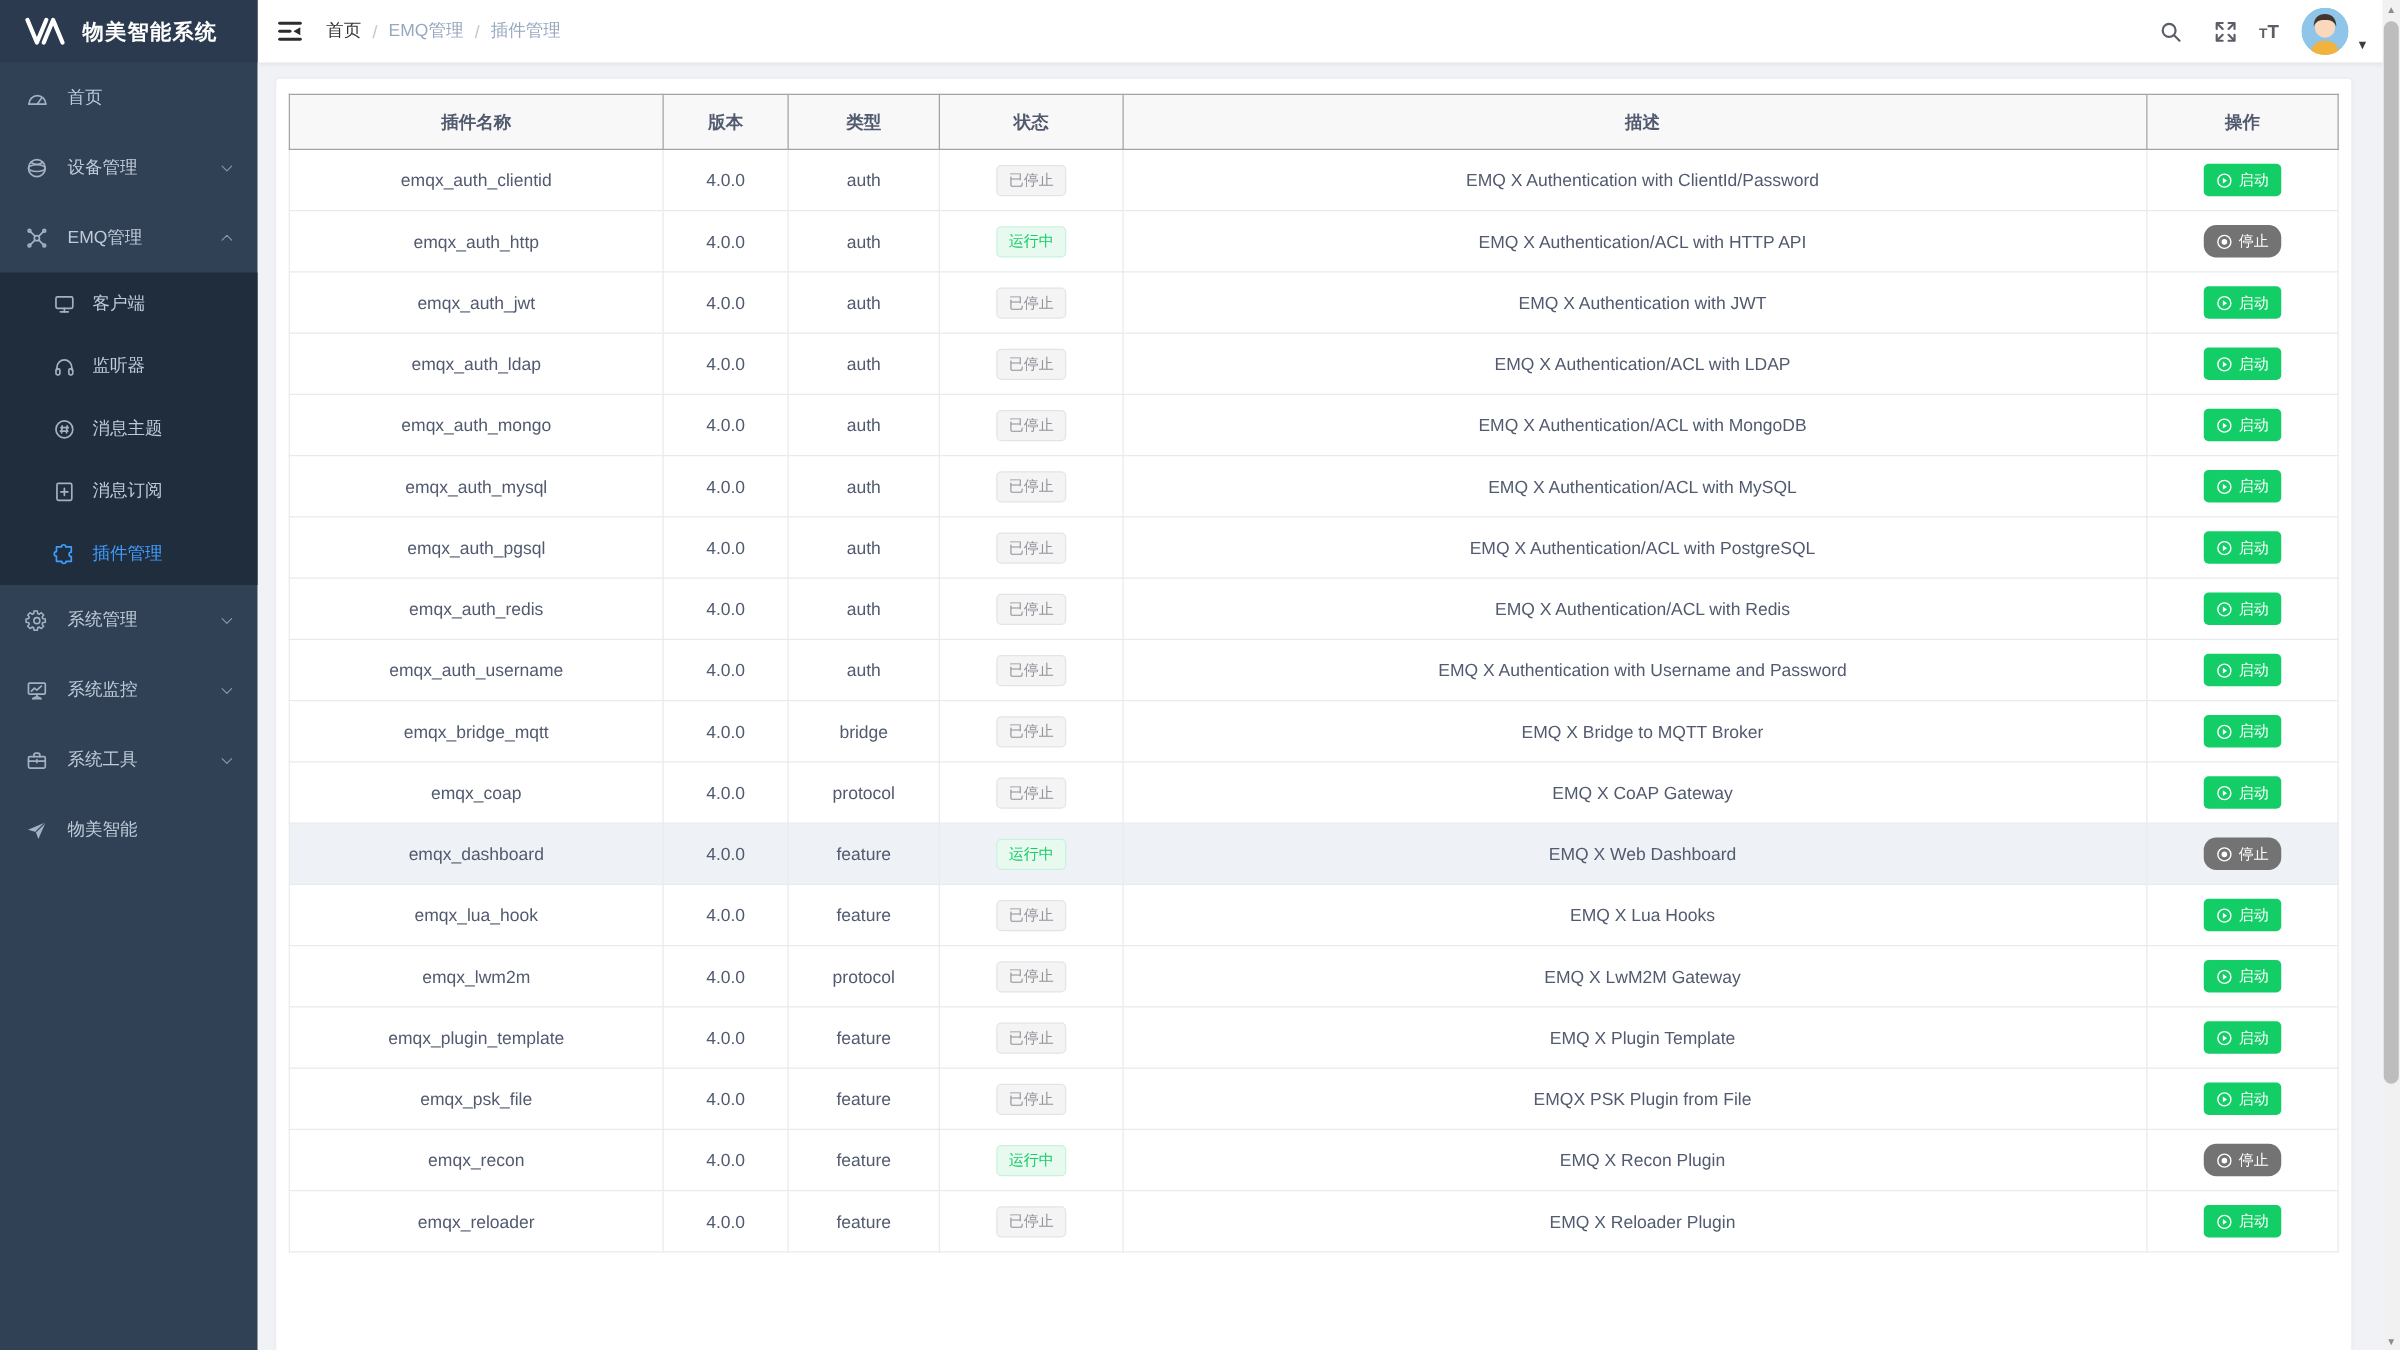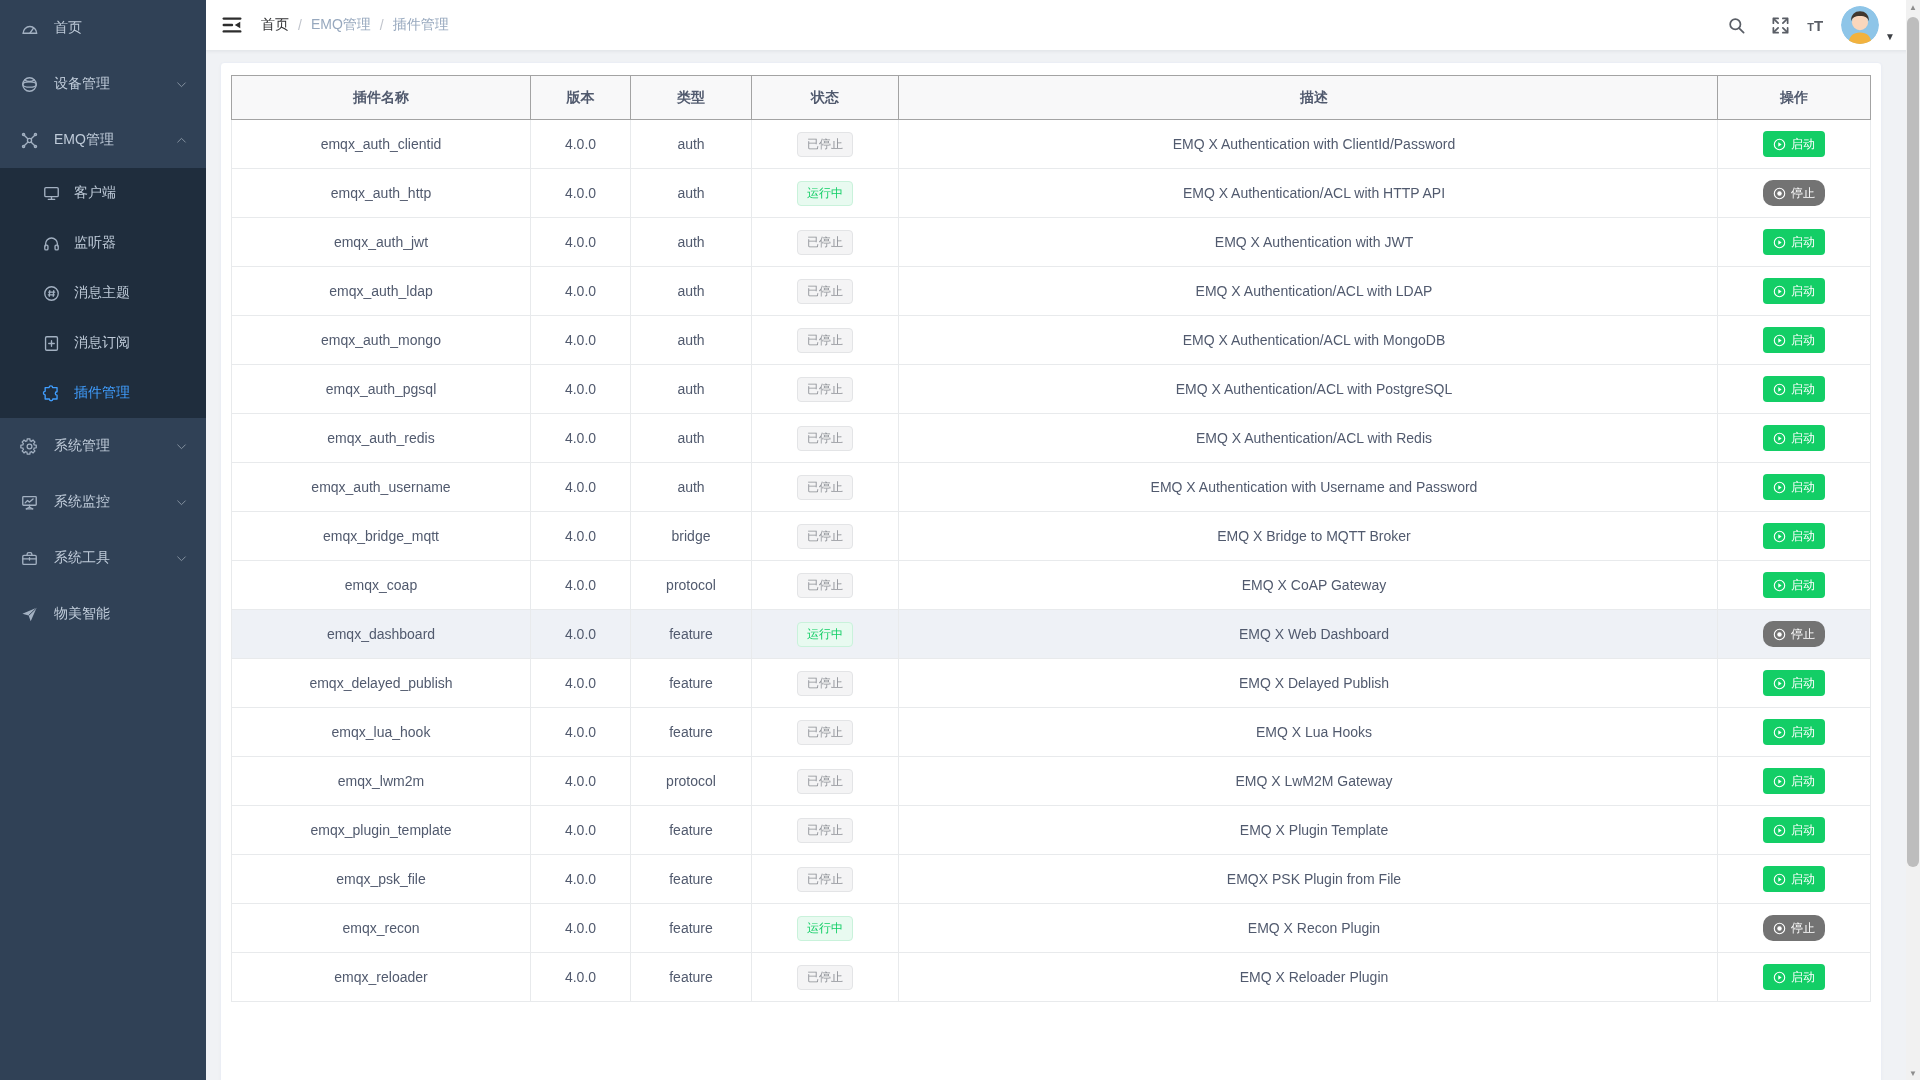--- a/index.html
+++ b/index.html
@@ -68,20 +68,29 @@
   .sb-arrow { position:absolute; left:0; width:14px; height:14px; display:flex; align-items:center;
     justify-content:center; color:#8d8d8d; font-size:8px; cursor:pointer; }
   .sb-up { top:0; } .sb-down { bottom:0; }
   .sb-thumb { position:absolute; left:1px; top:17px; width:12px; height:850px; background:#bdbdbd;
     border-radius:6px; cursor:grab; }
 </style>
 </head>
 <body>
 
 <div class="sidebar">
+  <div class="logo-bar">
+    <span class="logo-mark">
+      <svg viewBox="0 0 34 24" fill="none" stroke="#ffffff" stroke-width="3.4" stroke-linecap="round" stroke-linejoin="round">
+        <polyline points="2,3 9.5,21 17,3"></polyline>
+        <polyline points="15,21 22.5,3 30,21"></polyline>
+      </svg>
+    </span>
+    <span class="logo-title">物美智能系统</span>
+  </div>
   <div id="menu-root">
       <div class="menu-item">
         <span class="menu-icon">
           <svg viewBox="0 0 24 24" fill="none" stroke="currentColor" stroke-width="1.7" stroke-linecap="round" stroke-linejoin="round">
             <path d="M4 18a8.5 8.5 0 1 1 17 0"></path>
             <line x1="12.5" y1="18" x2="17" y2="11.5"></line>
             <line x1="4" y1="18" x2="21" y2="18"></line>
           </svg>
         </span>
         <span class="menu-label">首页</span>
@@ -382,20 +391,36 @@
                   <span style="display: inline-flex;">
                     <svg viewBox="0 0 14 14" fill="none" stroke="#fff" stroke-width="1.2">
                       <circle cx="7" cy="7" r="5.6"></circle>
                       <path d="M5.7 4.6l3.6 2.4-3.6 2.4z" fill="#fff" stroke="none"></path>
                     </svg>
                   </span>
                   <span>启动</span>
                 </button></td>
             </tr>
             <tr>
+              <td>emqx_auth_mysql</td>
+              <td>4.0.0</td>
+              <td>auth</td>
+              <td><span class="badge badge-stopped">已停止</span></td>
+              <td class="col-desc">EMQ X Authentication/ACL with MySQL</td>
+              <td><button class="btn btn-start">
+                  <span style="display: inline-flex;">
+                    <svg viewBox="0 0 14 14" fill="none" stroke="#fff" stroke-width="1.2">
+                      <circle cx="7" cy="7" r="5.6"></circle>
+                      <path d="M5.7 4.6l3.6 2.4-3.6 2.4z" fill="#fff" stroke="none"></path>
+                    </svg>
+                  </span>
+                  <span>启动</span>
+                </button></td>
+            </tr>
+            <tr>
               <td>emqx_auth_pgsql</td>
               <td>4.0.0</td>
               <td>auth</td>
               <td><span class="badge badge-stopped">已停止</span></td>
               <td class="col-desc">EMQ X Authentication/ACL with PostgreSQL</td>
               <td><button class="btn btn-start">
                   <span style="display: inline-flex;">
                     <svg viewBox="0 0 14 14" fill="none" stroke="#fff" stroke-width="1.2">
                       <circle cx="7" cy="7" r="5.6"></circle>
                       <path d="M5.7 4.6l3.6 2.4-3.6 2.4z" fill="#fff" stroke="none"></path>
@@ -475,36 +500,20 @@
               <td><span class="badge badge-running">运行中</span></td>
               <td class="col-desc">EMQ X Web Dashboard</td>
               <td><button class="btn btn-stop">
                   <span style="display: inline-flex;">
                     <svg viewBox="0 0 14 14" fill="none" stroke="#fff" stroke-width="1.2">
                       <circle cx="7" cy="7" r="5.6"></circle>
                       <circle cx="7" cy="7" r="2.4" fill="#fff" stroke="none"></circle>
                     </svg>
                   </span>
                   <span>停止</span>
-                </button></td>
-            </tr>
-            <tr>
-              <td>emqx_delayed_publish</td>
-              <td>4.0.0</td>
-              <td>feature</td>
-              <td><span class="badge badge-stopped">已停止</span></td>
-              <td class="col-desc">EMQ X Delayed Publish</td>
-              <td><button class="btn btn-start">
-                  <span style="display: inline-flex;">
-                    <svg viewBox="0 0 14 14" fill="none" stroke="#fff" stroke-width="1.2">
-                      <circle cx="7" cy="7" r="5.6"></circle>
-                      <path d="M5.7 4.6l3.6 2.4-3.6 2.4z" fill="#fff" stroke="none"></path>
-                    </svg>
-                  </span>
-                  <span>启动</span>
                 </button></td>
             </tr>
             <tr>
               <td>emqx_lua_hook</td>
               <td>4.0.0</td>
               <td>feature</td>
               <td><span class="badge badge-stopped">已停止</span></td>
               <td class="col-desc">EMQ X Lua Hooks</td>
               <td><button class="btn btn-start">
                   <span style="display: inline-flex;">

